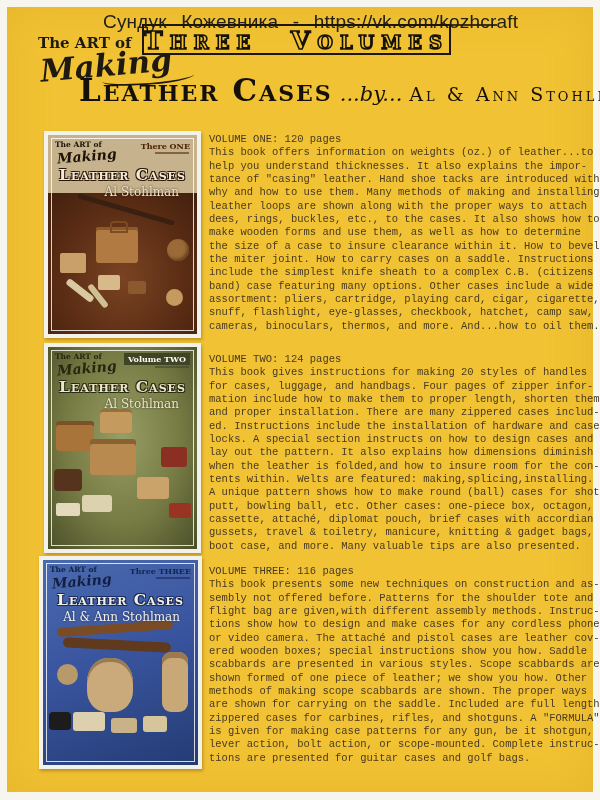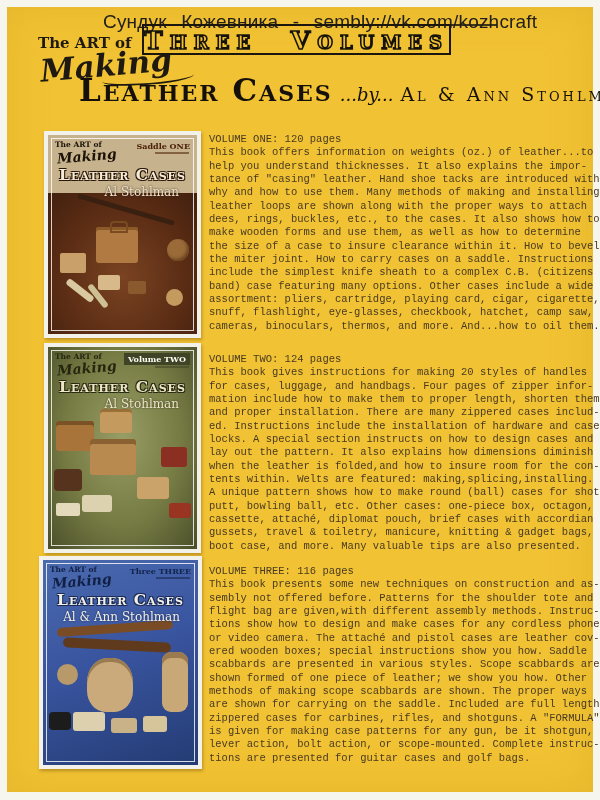--- a/index.html
+++ b/index.html
@@ -60,21 +60,21 @@
     position:absolute;left:72px;top:68px;width:505px;
     display:flex;align-items:baseline;gap:7px;white-space:nowrap;
   }
   .main-title{
     font-family:"DejaVu Serif","Liberation Serif",serif;
     font-variant:small-caps;font-weight:bold;font-size:31px;line-height:1;
     color:#15110a;letter-spacing:2px;
   }
   .byline-connector{
     font-family:"DejaVu Serif","Liberation Serif",serif;
-    font-style:italic;font-size:18px;color:#15110a;
+    font-style:italic;font-size:21px;color:#15110a;
   }
   .authors{
     font-family:"DejaVu Serif","Liberation Serif",serif;
     font-variant:small-caps;font-size:19px;color:#15110a;letter-spacing:3px;
   }
   
   .vol-text{position:absolute;left:202px;width:398px;color:#493a22;}
   .vol-heading,.vol-body{
     font-family:"Liberation Mono","DejaVu Sans Mono",monospace;
     font-size:10.5px;line-height:13.35px;letter-spacing:0;
@@ -117,21 +117,21 @@
   #book3 .cov-vol{color:#14254d;}
   #book3 .cov-vol-sub{background:#14254d;}
   #book3 .cov-title{color:#f2efe4;text-shadow:1px 1px 0 #1a2a55,-1px -1px 0 #1a2a55,1px -1px 0 #1a2a55,-1px 1px 0 #1a2a55;}
   #book3 .cov-by{color:#f2efe4;text-shadow:0 0 2px #1a2a55;}
 </style>
 </head>
 <body>
 
 <div id="page">
 
-  <div class="watermark">Сундук Кожевника - sembly://vk.com/kozhcraft</div>
+  <div class="watermark">Сундук Кожевника - https://vk.com/kozhcraft</div>
   <div class="strike-line"></div>
   <div class="banner-box">
     <span class="banner-label">Three Volumes</span>
   </div>
   <div class="series-prefix">The ART of</div>
   <div class="series-script">Making</div>
   <div class="script-flourish"></div>
   <div class="title-row">
     <span class="main-title">Leather Cases</span>
     <span class="byline-connector">...by...</span>
@@ -148,21 +148,21 @@
         <div class="shape" style="left:12px;top:60px;width:26px;height:20px;background:#caa06a;border-radius:2px;"></div>
         <div class="shape" style="left:50px;top:82px;width:22px;height:15px;background:#d8b98a;border-radius:2px;"></div>
         <div class="shape" style="left:80px;top:88px;width:18px;height:13px;background:#8a5a2e;border-radius:2px;"></div>
         <div class="shape" style="left:16px;top:94px;width:32px;height:7px;background:#d8c9a0;transform:rotate(38deg);border-radius:3px;"></div>
         <div class="shape" style="left:36px;top:100px;width:28px;height:6px;background:#cfc093;transform:rotate(52deg);border-radius:3px;"></div>
         <div class="shape" style="right:14px;top:96px;width:17px;height:17px;background:#c49a5f;border-radius:50%;"></div>
       </div>
       <div class="pinstripe"></div>
       <div class="cov-series">The ART of</div>
       <div class="cov-script">Making</div>
-      <div class="cov-vol">Saddle ONE</div>
+      <div class="cov-vol">There ONE</div>
       <div class="cov-vol-sub"></div>
       <div class="cov-title">Leather Cases</div>
       <div class="cov-by">Al Stohlman</div>
     </div>
   </div>
   <div class="vol-text" style="top:126px;">
     <div class="vol-heading">VOLUME ONE: 120 pages</div>
     <div class="vol-body">This book offers information on weights (oz.) of leather...to
 help you understand thicknesses. It also explains the impor-
 tance of "casing" leather. Hand shoe tacks are introduced with

